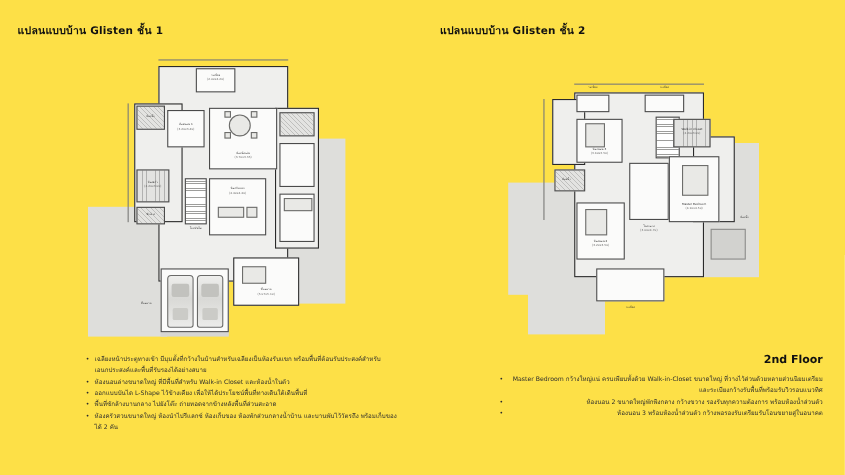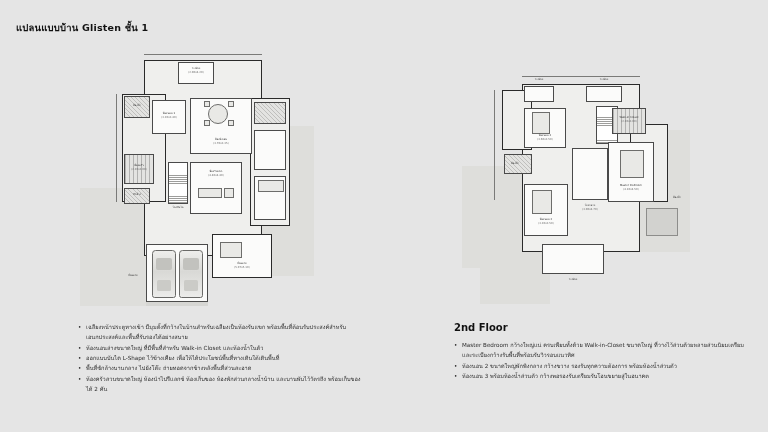--- a/index.html
+++ b/index.html
@@ -11,21 +11,21 @@
     width: 768px;
     height: 432px;
     overflow: hidden;
     font-family: "DejaVu Sans", "Liberation Sans", sans-serif;
     color: #1b1b1b;
   }
   .page {
     position: relative;
     width: 768px;
     height: 432px;
-    background: #e5e5e5;
+    background: #fde047;
   }
   .panel {
     position: absolute;
     top: 0;
     width: 384px;
     height: 432px;
   }
   .panel-left { left: 0; }
   .panel-right { left: 384px; }
 
@@ -144,21 +144,21 @@
     background: #d2d2cf;
   }
 
   
   .caption {
     position: absolute;
     left: 78px;
     right: 20px;
     top: 322px;
   }
-  .panel-right .caption { left: 70px; }
+  .panel-right .caption { left: 70px; text-align: right; }
   .floor-heading {
     font-size: 10px;
     font-weight: bold;
     color: #111;
     margin: 0 0 7px 0;
   }
   .bullets {
     list-style: none;
     margin: 0;
     padding: 0;
@@ -260,20 +260,21 @@
         <li>เฉลียงหน้าประตูทางเข้า มีมุมตั้งที่กว้างในบ้านสำหรับเฉลียงเป็นห้องรับแขก พร้อมพื้นที่ต้อนรับประสงค์สำหรับเอนกประสงค์และพื้นที่รับรองได้อย่างสบาย</li>
         <li>ห้องนอนล่างขนาดใหญ่ ที่มีพื้นที่สำหรับ Walk-in Closet และห้องน้ำในตัว</li>
         <li>ออกแบบบันได L-Shape ไว้ข้างเคียง เพื่อให้ได้ประโยชน์พื้นที่ทางเดินใต้เดินพื้นที่</li>
         <li>พื้นที่ซักล้างบานกลาง ไปยังโต๊ะ ถ่ายทอดจากข้างหลังพื้นที่ส่วนสะอาด</li>
         <li>ห้องครัวสวนขนาดใหญ่ ห้องนำไปรีแลกซ์ ห้องเก็บของ ห้องพักส่วนกลางน้ำบ้าน และบานพับไว้วัตรถึง พร้อมเก็บของได้ 2 คัน</li>
       </ul>
     </div>
   </div>
 
   <div class="panel panel-right">
+    <div class="panel-title">แปลนแบบบ้าน Glisten ชั้น 2</div>
 
     <div class="plan">
       <div class="plan-inner">
 
         <div class="shape lawn" style="left:16px; top:128px; width:68px; height:102px;"></div>
         <div class="shape lawn" style="left:34px; top:180px; width:70px; height:86px;"></div>
         <div class="shape lawn" style="left:188px; top:92px; width:56px; height:122px;"></div>
 
         <div class="shape wall fill-light" style="left:76px; top:46px; width:118px; height:168px;"></div>
         <div class="shape wall fill-light" style="left:56px; top:52px; width:30px; height:60px;"></div>

